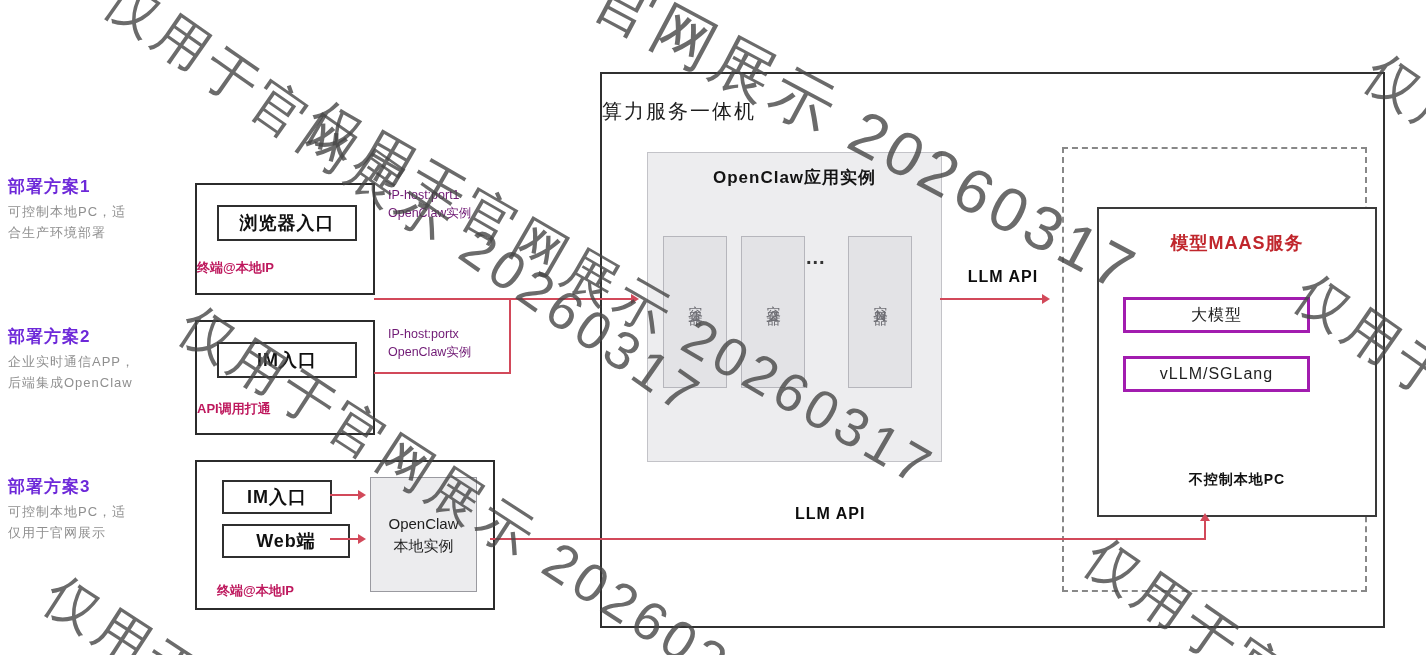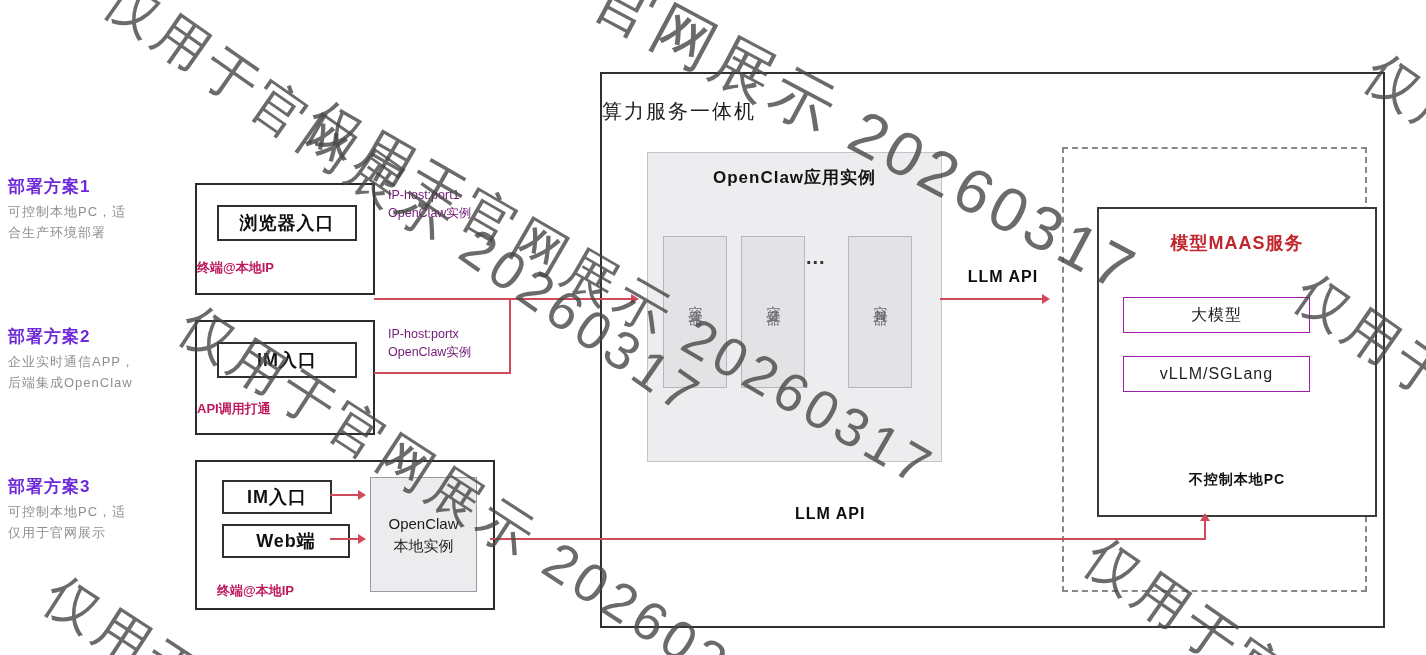--- a/index.html
+++ b/index.html
@@ -19,21 +19,21 @@
   .big-title{position:absolute;left:0;right:0;top:24px;text-align:left;font-size:20px;color:#1d1d1d;letter-spacing:2px;}
   .app-box{position:absolute;background:#ededef;border:1px solid #c3c3c8;}
   .app-title{position:absolute;left:0;right:0;top:13px;text-align:center;font-weight:bold;font-size:17px;color:#131313;letter-spacing:1px;}
   .container-box{position:absolute;width:64px;height:152px;background:#e3e3e6;border:1px solid #b6b6bc;
                  display:flex;align-items:center;justify-content:center;}
   .container-label{writing-mode:vertical-rl;text-orientation:upright;font-size:15px;color:#6e6e74;letter-spacing:7px;}
   .dots{position:absolute;font-weight:bold;font-size:20px;color:#333;letter-spacing:1px;}
   .dashed-box{position:absolute;border:2px dashed #888;background:transparent;}
   .maas-box{position:absolute;background:#fff;border:2px solid #3a3a3a;}
   .maas-title{position:absolute;left:0;right:0;top:22px;text-align:center;font-weight:bold;font-size:18px;color:#c0262c;letter-spacing:1px;}
-  .maas-item{position:absolute;left:24px;width:187px;height:36px;border:1px solid #a21caf;background:#fff;
+  .maas-item{position:absolute;left:24px;width:187px;height:36px;border:3px solid #a21caf;background:#fff;
              display:flex;align-items:center;justify-content:center;font-size:16px;color:#1f1f1f;letter-spacing:1px;}
   .maas-footer{position:absolute;left:0;right:0;text-align:center;font-weight:bold;font-size:14px;color:#101010;letter-spacing:1px;}
   .llm-label{position:absolute;font-weight:bold;font-size:16px;color:#0d0d0d;letter-spacing:1px;}
   .local-box{position:absolute;background:#ececee;border:1px solid #9a9aa0;display:flex;align-items:center;justify-content:center;
              text-align:center;font-size:15px;color:#1d1d1d;line-height:1.45;}
   .hline{position:absolute;height:2px;background:#d2495a;}
   .vline{position:absolute;width:2px;background:#d2495a;}
   .arr-r{position:absolute;width:0;height:0;border-top:5px solid transparent;border-bottom:5px solid transparent;border-left:8px solid #d2495a;}
   .arr-up{position:absolute;width:0;height:0;border-left:5px solid transparent;border-right:5px solid transparent;border-bottom:8px solid #d2495a;}
   .wm{position:absolute;white-space:nowrap;font-size:54px;color:rgba(70,70,70,0.8);transform-origin:0 0;

